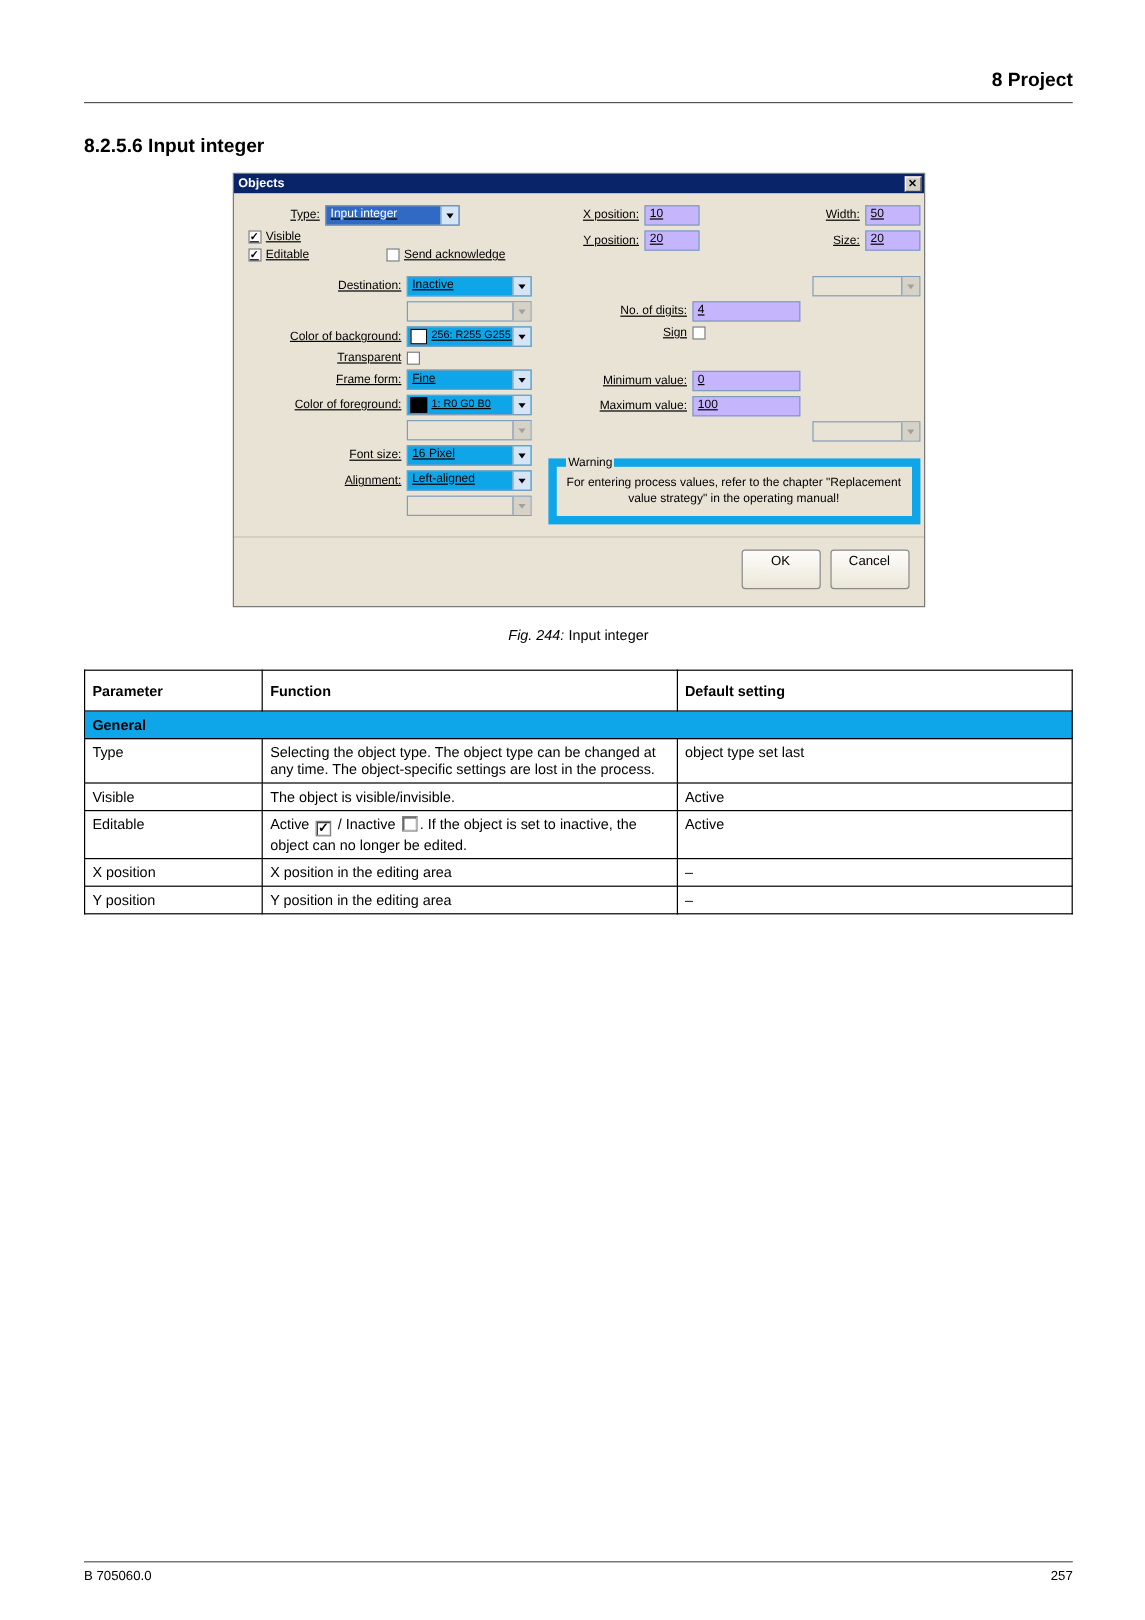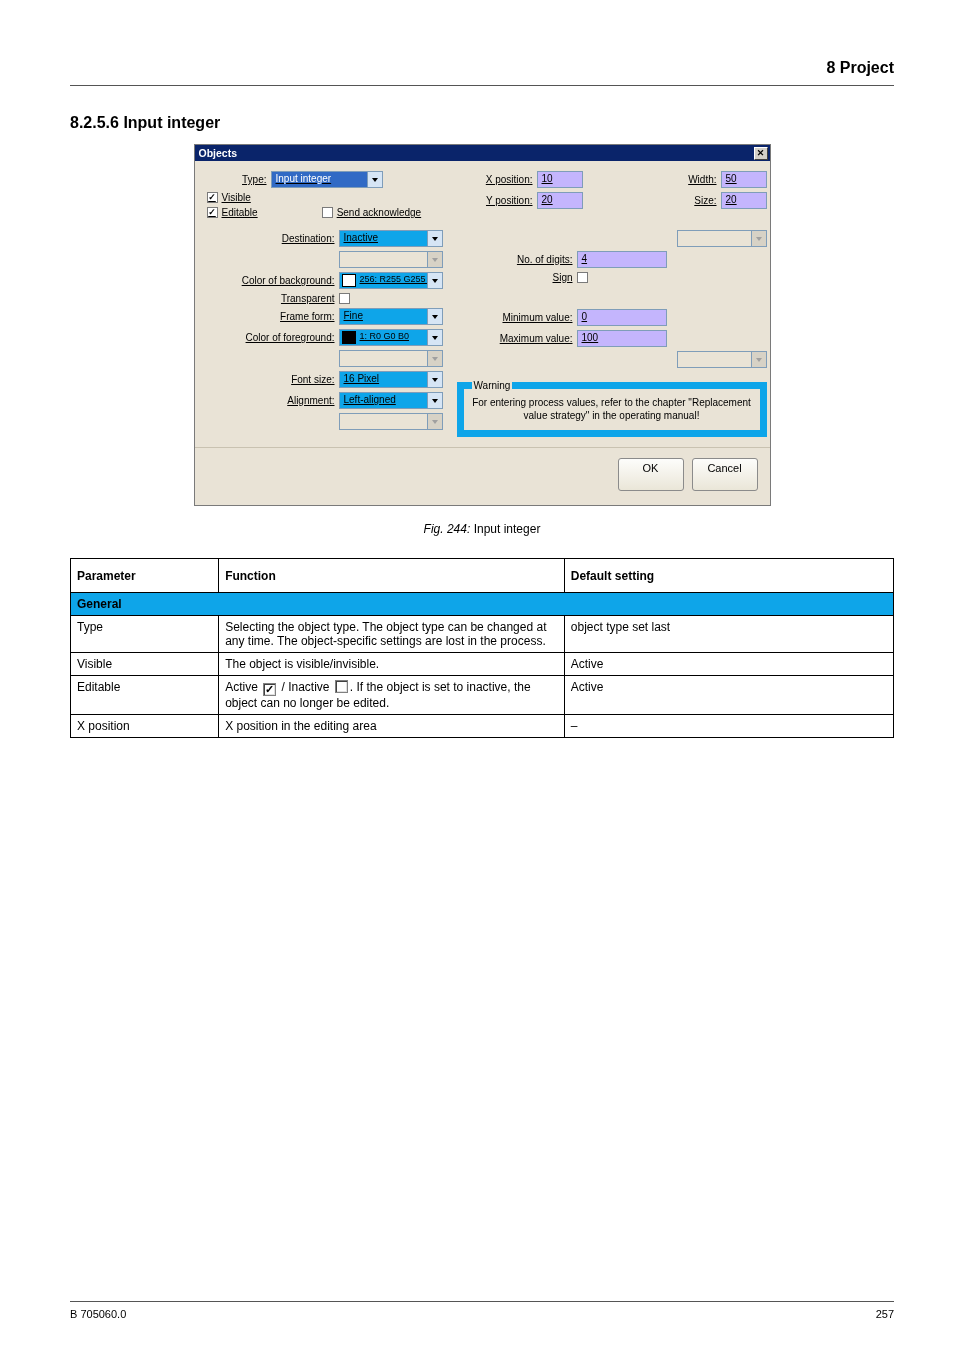--- a/index.html
+++ b/index.html
@@ -449,20 +449,25 @@
             <td>
               <span>Active </span><span class="chkimg on"></span><span> / Inactive </span><span class="chkimg"></span><span>. If the object is set to inactive, the object can no longer be edited.</span>
             </td>
             <td>Active</td>
           </tr>
           <tr>
             <td>X position</td>
             <td>X position in the editing area</td>
             <td>–</td>
           </tr>
+          <tr>
+            <td>Y position</td>
+            <td>Y position in the editing area</td>
+            <td>–</td>
+          </tr>
         </tbody>
       </table>
     </div>
   </div>
 
   <div>
     <div class="footer-rule"></div>
     <div class="footer-area">
       <span>B 705060.0</span>
       <span>257</span>

